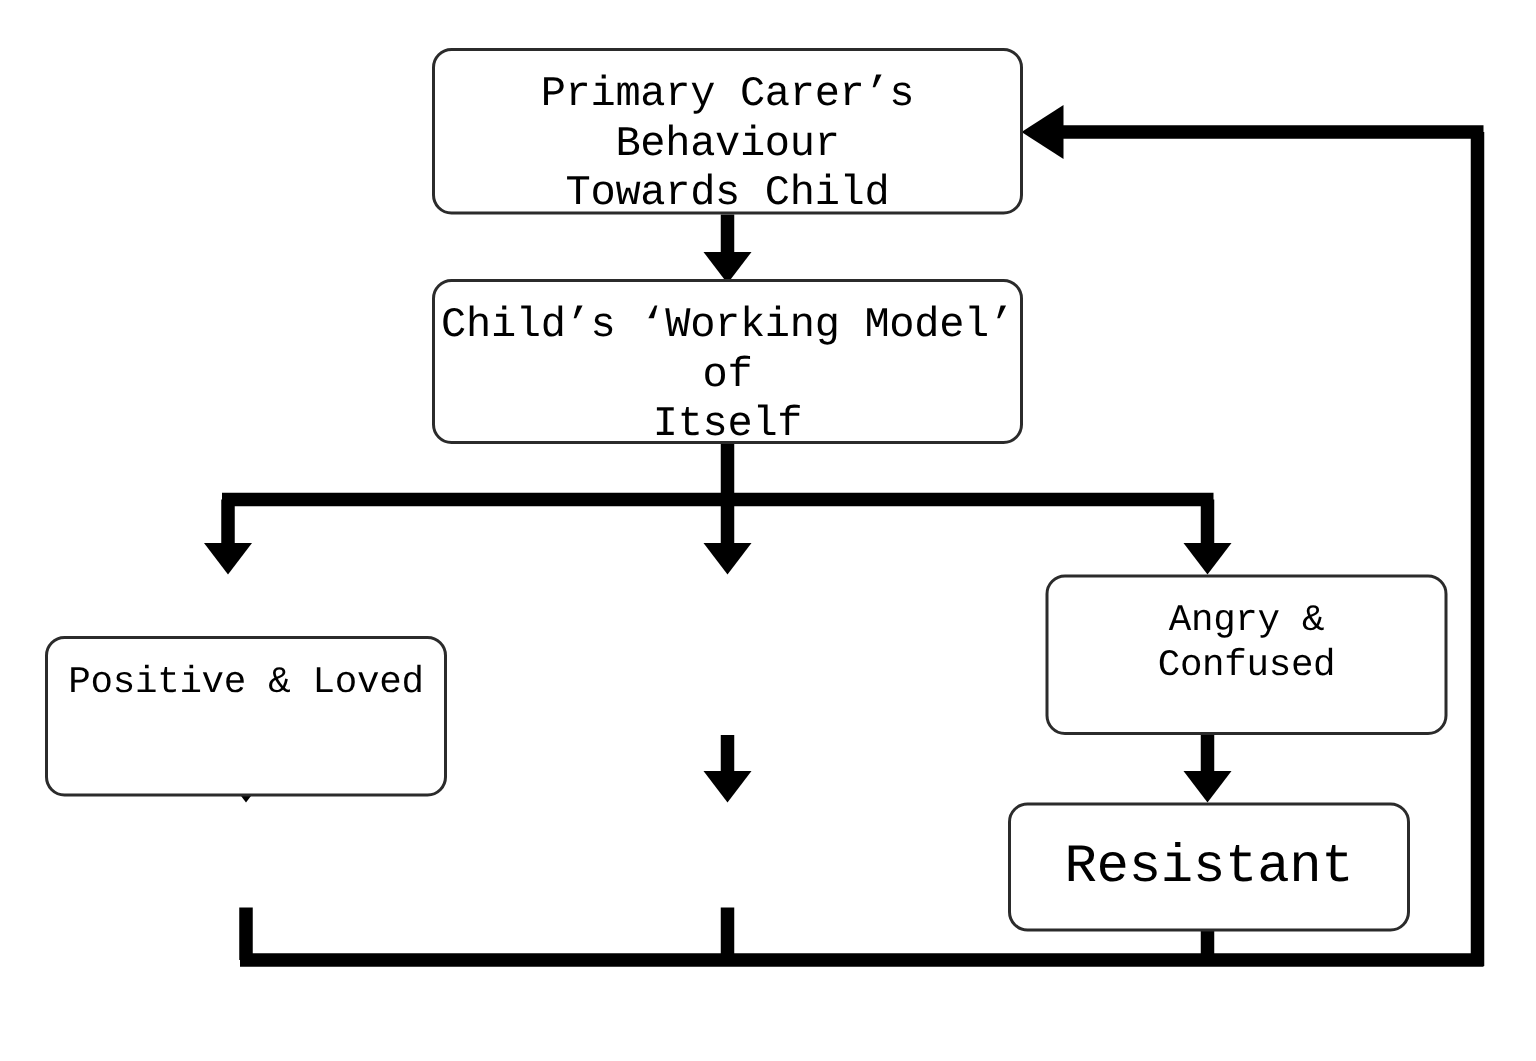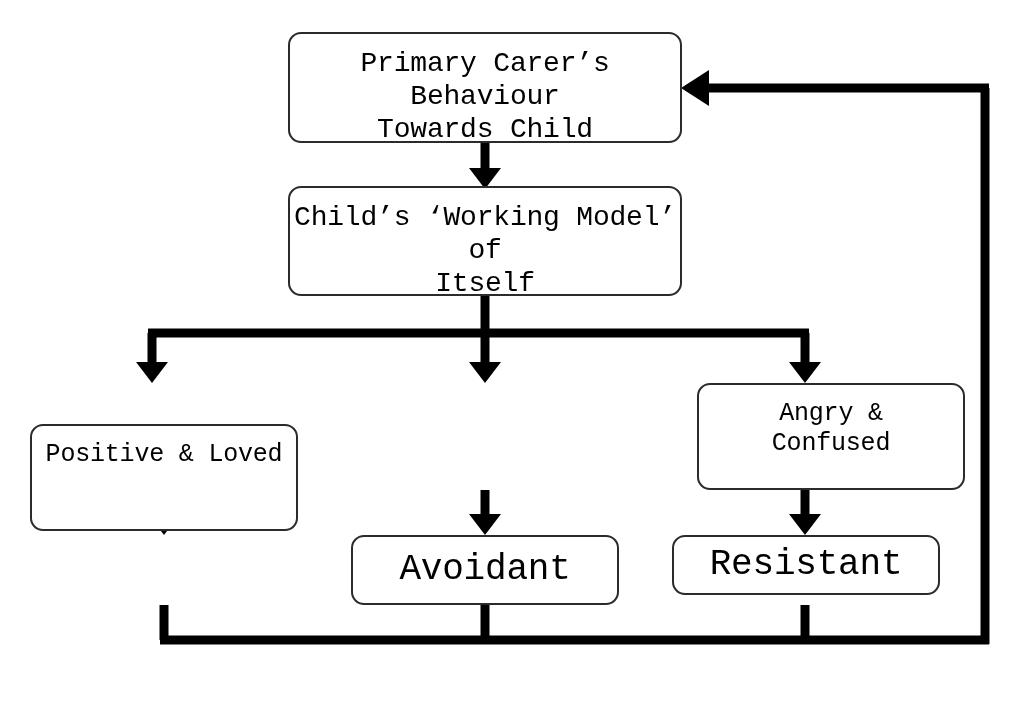--- a/index.html
+++ b/index.html
@@ -133,21 +133,18 @@
     <span class="label">Positive &amp; Loved</span>
   </div>
 
 
   <div class="node node-model" style="left:697px; top:383px; width:268px; height:107px;">
     <span class="label">Angry &amp;
 Confused</span>
   </div>
 
 
-  <div class="node node-style" style="left:351px; top:535px; width:268px; height:70px;">
-    <span class="label">Avoidant</span>
-  </div>
 
-  <div class="node node-style" style="left:672px; top:535px; width:268px; height:60px;">
+  <div class="node node-style" style="left:672px; top:535px; width:268px; height:86px;">
     <span class="label">Resistant</span>
   </div>
 
 </div>
 
 </body></html>

